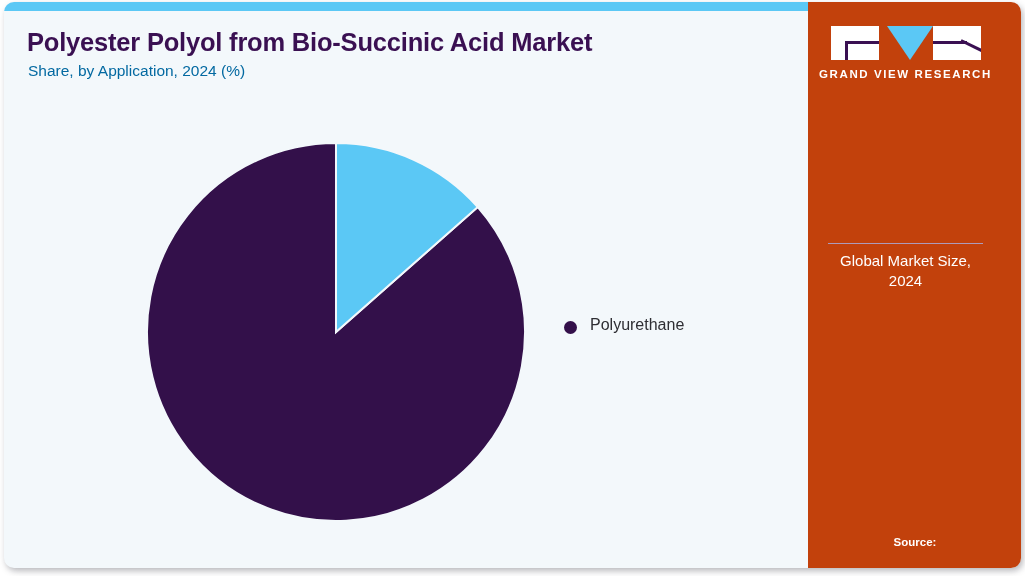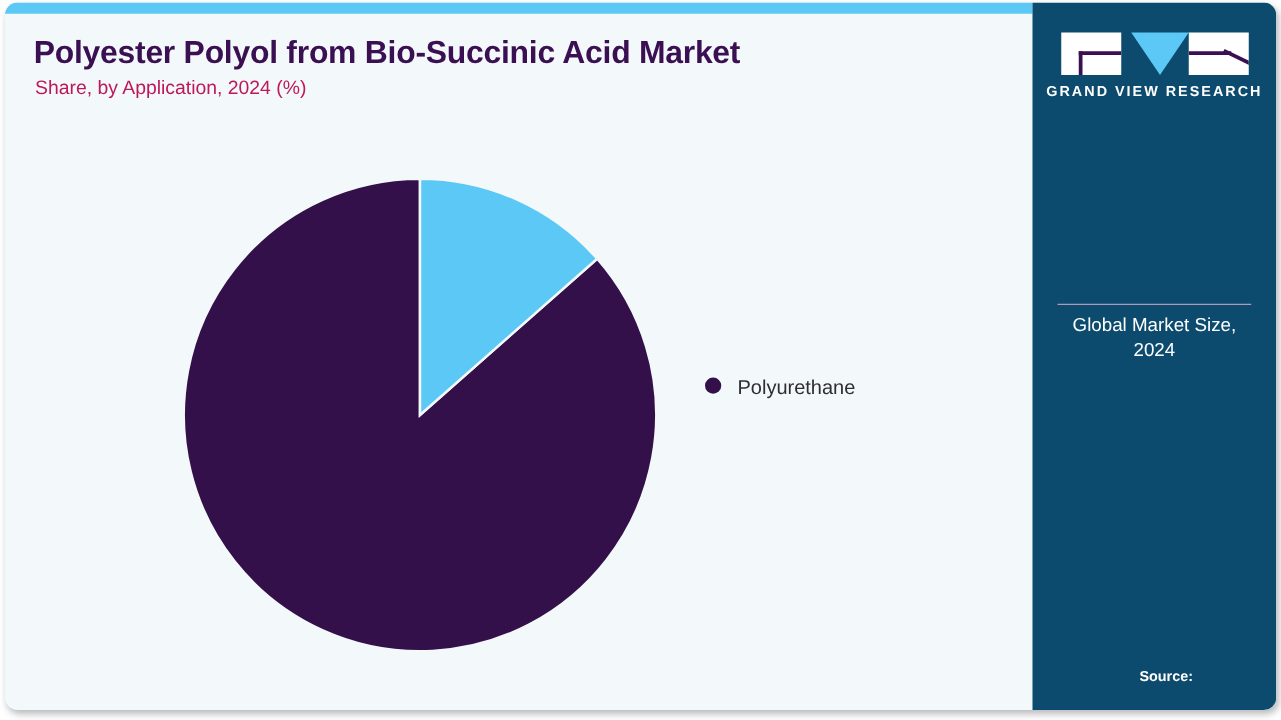--- a/index.html
+++ b/index.html
@@ -46,21 +46,21 @@
     color: #3a1052;
     letter-spacing: -0.2px;
     white-space: nowrap;
     text-align: right;
   }
   #subtitle {
     position: absolute;
     left: 24px;
     top: 60px;
     font-size: 15.5px;
-    color: #be185d;
+    color: #0369a1;
     white-space: nowrap;
   }
 
   
   #pie-wrap {
     position: absolute;
     left: 0;
     top: 0;
     width: 822px;
     height: 566px;
@@ -68,21 +68,21 @@
   #pie-svg { display: block; }
 
   
   #legend {
     position: absolute;
     left: 560px;
     top: 300px;
   }
   .legend-item {
     display: flex;
-    align-items: flex-start;
+    align-items: flex-end;
     height: 32px;
   }
   .legend-dot {
     width: 13px;
     height: 13px;
     border-radius: 50%;
     margin-right: 13px;
     flex: 0 0 auto;
   }
   .legend-label {
@@ -91,21 +91,22 @@
     white-space: nowrap;
   }
 
   
   #sidebar {
     position: absolute;
     right: 0;
     top: 0;
     width: 195px;
     height: 566px;
-    background: #0c4a6e;
+    background: #c2410c;
+    padding-left: 18px;
   }
 
   
   #logo {
     position: absolute;
     left: 0;
     top: 24px;
     width: 195px;
   }
   #logo-mark {

